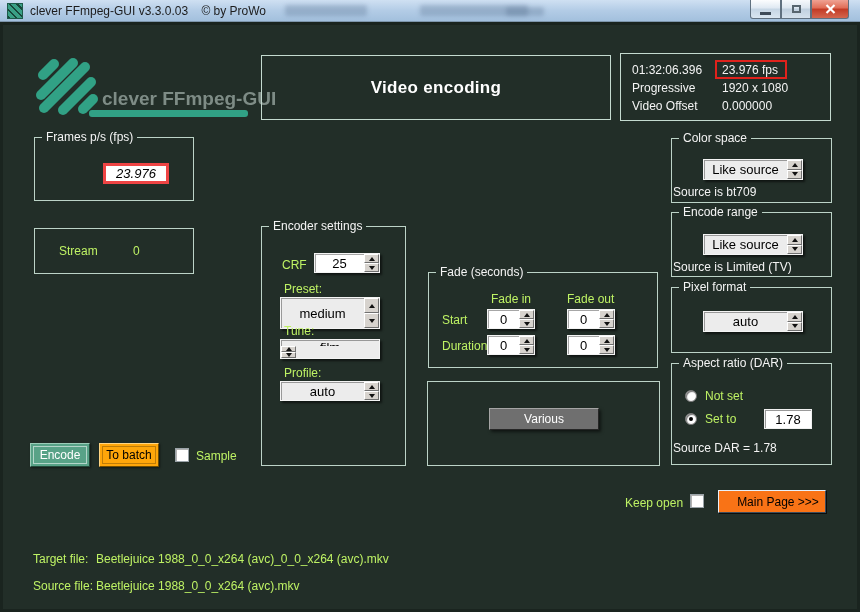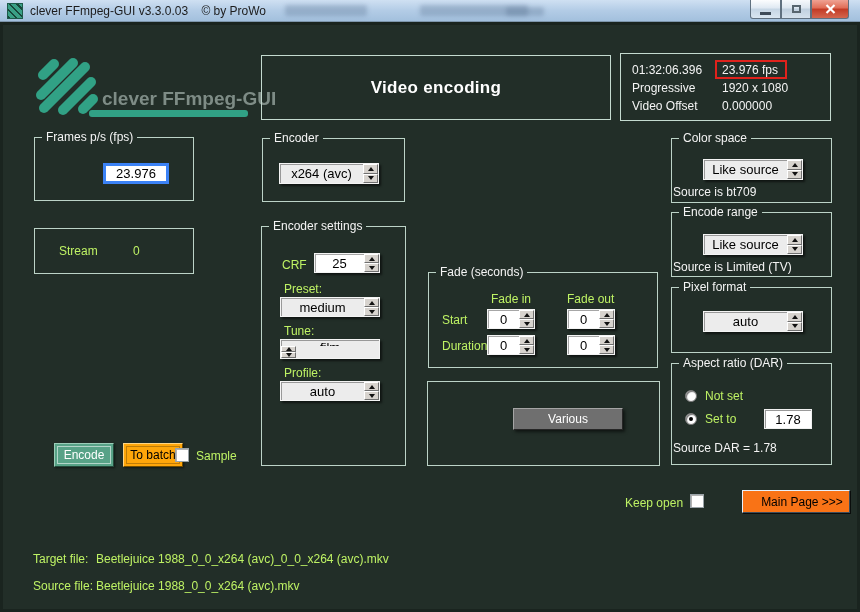--- a/index.html
+++ b/index.html
@@ -60,35 +60,35 @@
     box-shadow: inset 1px 1px 0 rgba(0,0,0,.35), 1.5px 1.5px 2px rgba(0,0,0,.55); }
   .updown.white { background:#fff; }
   .ud-value { flex:1; text-align:center; font-size:13px; color:#000; align-self:center; overflow:hidden; white-space:nowrap; }
   .ud-btns { width:15px; display:flex; flex-direction:column; }
   .ud-b { flex:1; background:#d7d3ce; border:1px solid; border-color:#ffffff #707070 #707070 #ffffff;
     display:flex; align-items:center; justify-content:center; }
   .tri-up { width:0; height:0; border-left:3px solid transparent; border-right:3px solid transparent; border-bottom:4px solid #111; }
   .tri-down { width:0; height:0; border-left:3px solid transparent; border-right:3px solid transparent; border-top:4px solid #111; }
 
   
-  .fps-input { position:absolute; background:#fff; border:3px solid #3b82f6; color:#000;
-    text-align:center; font-size:13px; display:flex; align-items:center; justify-content:center; }
+  .fps-input { position:absolute; background:#fff; border:3px solid #ef4444; color:#000;
+    text-align:center; font-size:13px; display:flex; align-items:center; justify-content:center;font-style:italic; }
   .text-input { position:absolute; background:#fff; border:1px solid #f0f0f0;
     box-shadow: inset 1px 1px 0 rgba(0,0,0,.4); color:#000; text-align:center; font-size:13px;
     display:flex; align-items:center; justify-content:center; }
 
   
   .radio { position:absolute; width:12px; height:12px; border-radius:50%; background:#fdfdfd;
     border:1px solid #777; box-shadow: inset 1px 1px 1px rgba(0,0,0,.55); }
   .radio.checked::after { content:""; display:block; width:4px; height:4px; border-radius:50%; background:#000; margin:3px; }
   .checkbox { position:absolute; width:14px; height:14px; background:#fff; border:1px solid #9aa3a8;
     box-shadow: inset 1px 1px 0 rgba(0,0,0,.3); }
 
   
-  .btn { position:absolute; font-size:12px; display:flex; align-items:center; justify-content:center; cursor:default;margin-left:24px; }
+  .btn { position:absolute; font-size:12px; display:flex; align-items:center; justify-content:center; cursor:default; }
   .btn::after { content:""; position:absolute; inset:2px; border:1px solid rgba(255,255,255,.55); }
   .btn-encode { background:#58a287; color:#fff; border:1px solid; border-color:#9bcdb8 #23493a #23493a #9bcdb8;
     box-shadow:1px 1px 2px rgba(0,0,0,.5); }
   .btn-batch  { background:#ffa60a; color:#000; border:1px solid; border-color:#ffd584 #6e4b00 #6e4b00 #ffd584;
     box-shadow:1px 1px 2px rgba(0,0,0,.5); }
   .btn-batch::after { border-color: rgba(0,0,0,.25); }
   .btn-various { background:#6f6f6f; color:#fff; border:1px solid; border-color:#a5a5a5 #262626 #262626 #a5a5a5;
     box-shadow:2px 2px 3px rgba(0,0,0,.55); }
   .btn-various::after { border:none; }
   .btn-mainpage { background:#f97316; color:#000; border:1px solid; border-color:#e7f0fa #3c4c5c #3c4c5c #e7f0fa;
@@ -160,53 +160,39 @@
       <div class="fps-input" style="left:68px; top:25px; width:66px; height:21px;">
         <span>23.976</span>
       </div>
     </div>
 
     <div class="plainbox" style="left:31px; top:203px; width:160px; height:46px;">
       <span class="lbl" style="left:24px; top:15px;">Stream</span>
       <span class="lbl" style="left:98px; top:15px;">0</span>
     </div>
 
-    <div class="group" style="left:259px; top:113px; width:143px; height:64px;">
-      <span class="legend">Encoder</span>
-      <div class="updown" style="left:16px; top:24px; width:100px; height:21px;">
-        <span class="ud-value">x264 (avc)</span>
-        <span class="ud-btns">
-          <span class="ud-b">
-              <i class="tri-up"></i>
-            </span>
-          <span class="ud-b">
-              <i class="tri-down"></i>
-            </span>
-        </span>
-      </div>
-    </div>
 
     <div class="group" style="left:258px; top:201px; width:145px; height:240px;">
       <span class="legend">Encoder settings</span>
 
       <span class="lbl" style="left:20px; top:31px;">CRF</span>
       <div class="updown white" style="left:52px; top:26px; width:66px; height:20px;">
         <span class="ud-value">25</span>
         <span class="ud-btns">
           <span class="ud-b">
               <i class="tri-up"></i>
             </span>
           <span class="ud-b">
               <i class="tri-down"></i>
             </span>
         </span>
       </div>
 
       <span class="lbl" style="left:22px; top:55px;">Preset:</span>
-      <div class="updown" style="left:18px; top:70px; width:100px; height:20px;">
+      <div class="updown" style="left:18px; top:70px; width:100px; height:32px;">
         <span class="ud-value">medium</span>
         <span class="ud-btns">
           <span class="ud-b">
               <i class="tri-up"></i>
             </span>
           <span class="ud-b">
               <i class="tri-down"></i>
             </span>
         </span>
       </div>

